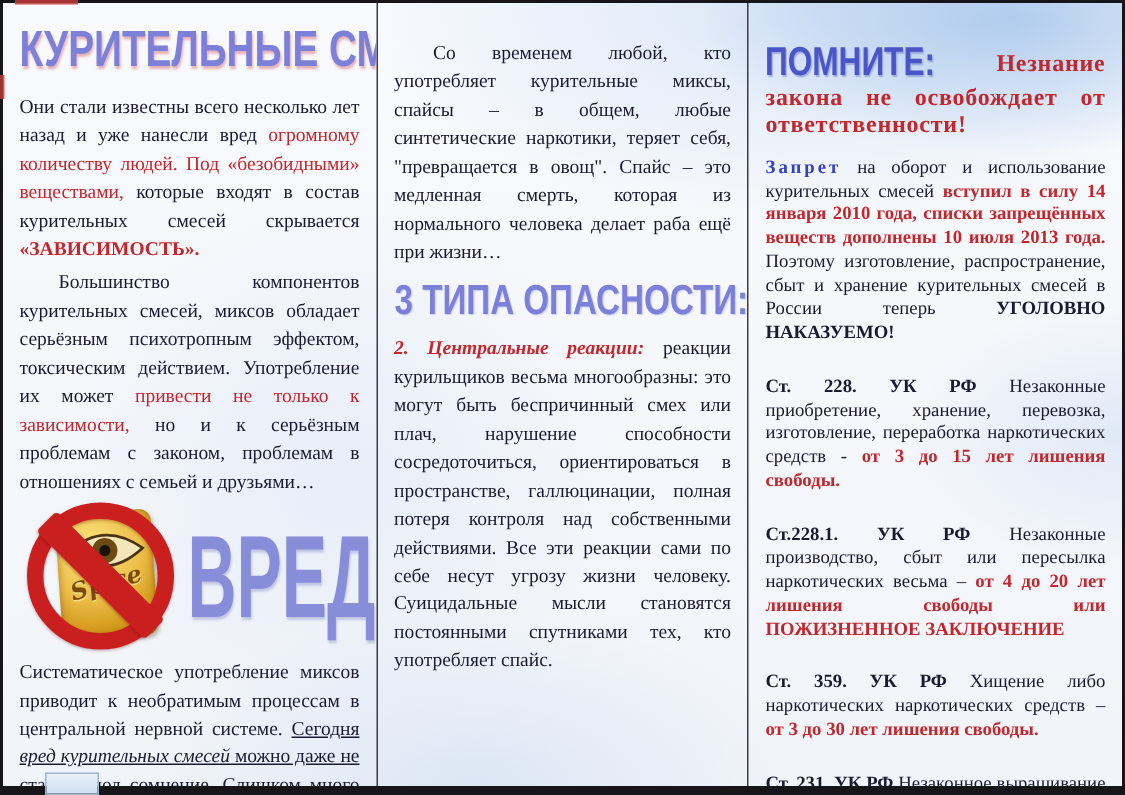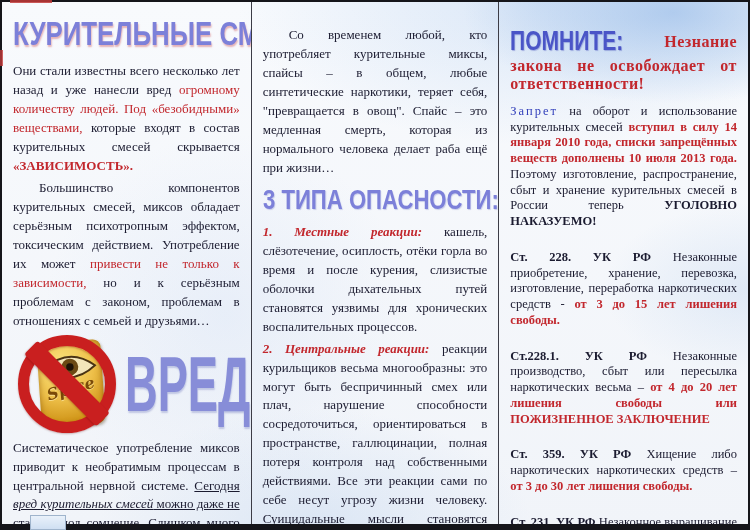--- a/index.html
+++ b/index.html
@@ -35,21 +35,21 @@
     font-size:13px;line-height:1.46;text-align:justify;
     margin-bottom:3px;
   }
   .indent{text-indent:26px}
 
   .s-n{}
   .s-r{color:var(--red)}
   .s-rb{color:var(--red);font-weight:bold}
   .s-ri{color:var(--red);font-weight:bold;font-style:italic}
   .s-b{font-weight:bold}
-  .s-bb{color:var(--link-blue);font-weight:normal;letter-spacing:2px}
+  .s-bb{color:var(--link-blue);font-weight:bold;letter-spacing:2px}
   .s-u{text-decoration:underline}
   .s-ui{text-decoration:underline;font-style:italic}
 
   .headline{
     font-family:"Liberation Sans",sans-serif;font-weight:700;
     color:var(--title-blue);white-space:nowrap;
     transform-origin:left center;
   }
   .left-title{
     font-size:34px;margin:12px 0 9px 0;
@@ -143,21 +143,20 @@
       </div>
       <div class="vred">ВРЕД</div>
     </div>
 
     <p class="body"><span class="s-n">Систематическое употребление миксов приводит к необратимым процессам в центральной нервной системе. </span><span class="s-u">Сегодня </span><span class="s-ui">вред курительных смесей</span><span class="s-u"> можно даже не ставить под сомнение. Слишком много жизней унес спайс.</span></p>
   </div>
 
   <div class="col col-mid">
     <p class="body indent" style="margin-top:24px"><span class="s-n">Со временем любой, кто употребляет курительные миксы, спайсы – в общем, любые синтетические наркотики, теряет себя, "превращается в овощ". Спайс – это медленная смерть, которая из нормального человека делает раба ещё при жизни…</span></p>
     <div class="headline mid-title">3 ТИПА ОПАСНОСТИ:</div>
-    <p class="body"><span class="s-ri">1. Местные реакции:</span><span class="s-n"> кашель, слёзотечение, осиплость, отёки горла во время и после курения, слизистые оболочки дыхательных путей становятся уязвимы для хронических воспалительных процессов.</span></p>
     <p class="body"><span class="s-ri">2. Центральные реакции:</span><span class="s-n"> реакции курильщиков весьма многообразны: это могут быть беспричинный смех или плач, нарушение способности сосредоточиться, ориентироваться в пространстве, галлюцинации, полная потеря контроля над собственными действиями. Все эти реакции сами по себе несут угрозу жизни человеку. Суицидальные мысли становятся постоянными спутниками тех, кто употребляет спайс.</span></p>
 
   </div>
 
   <div class="col col-right">
     <div class="remember">
       <span class="remember-blue">ПОМНИТЕ:</span>
       <span class="remember-red">Незнание закона не освобождает от ответственности!</span>
     </div>
     <p class="body intro-right"><span class="s-bb">Запрет</span><span class="s-n"> на оборот и использование курительных смесей </span><span class="s-rb">вступил в силу 14 января 2010 года, списки запрещённых веществ дополнены 10 июля 2013 года.</span><span class="s-n"> Поэтому изготовление, распространение, сбыт и хранение курительных смесей в России теперь </span><span class="s-b">УГОЛОВНО НАКАЗУЕМО!</span></p>

